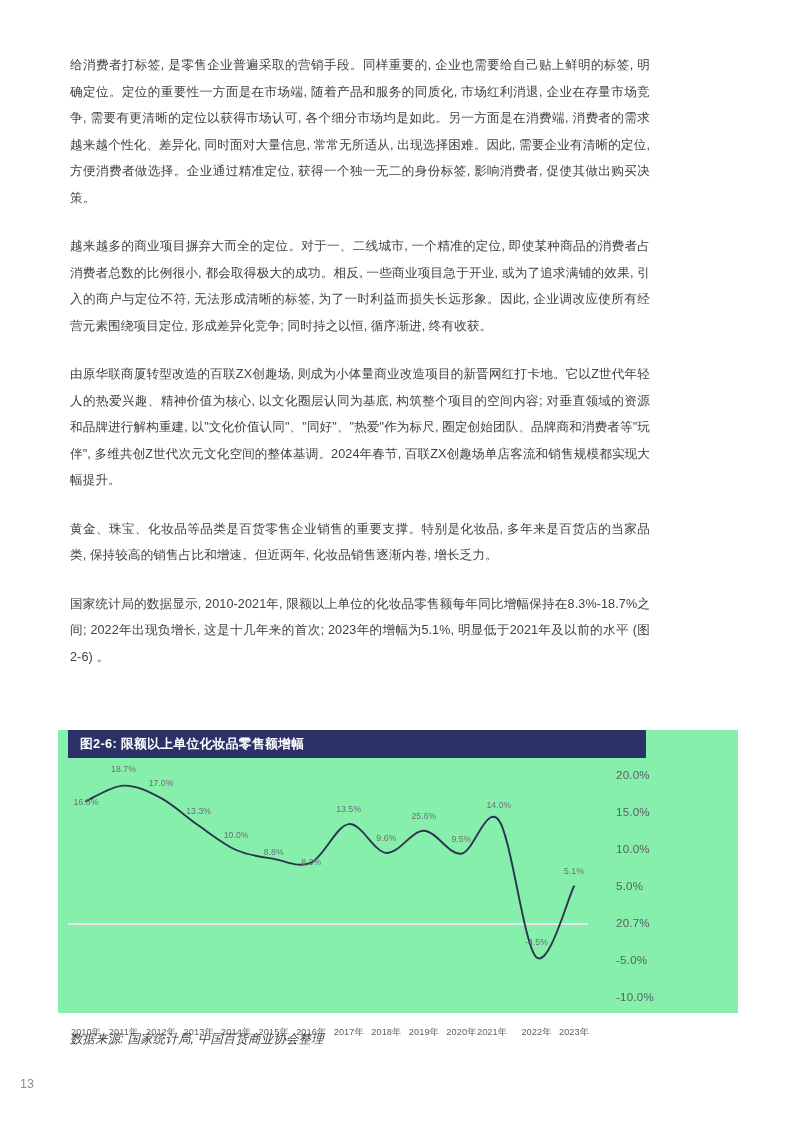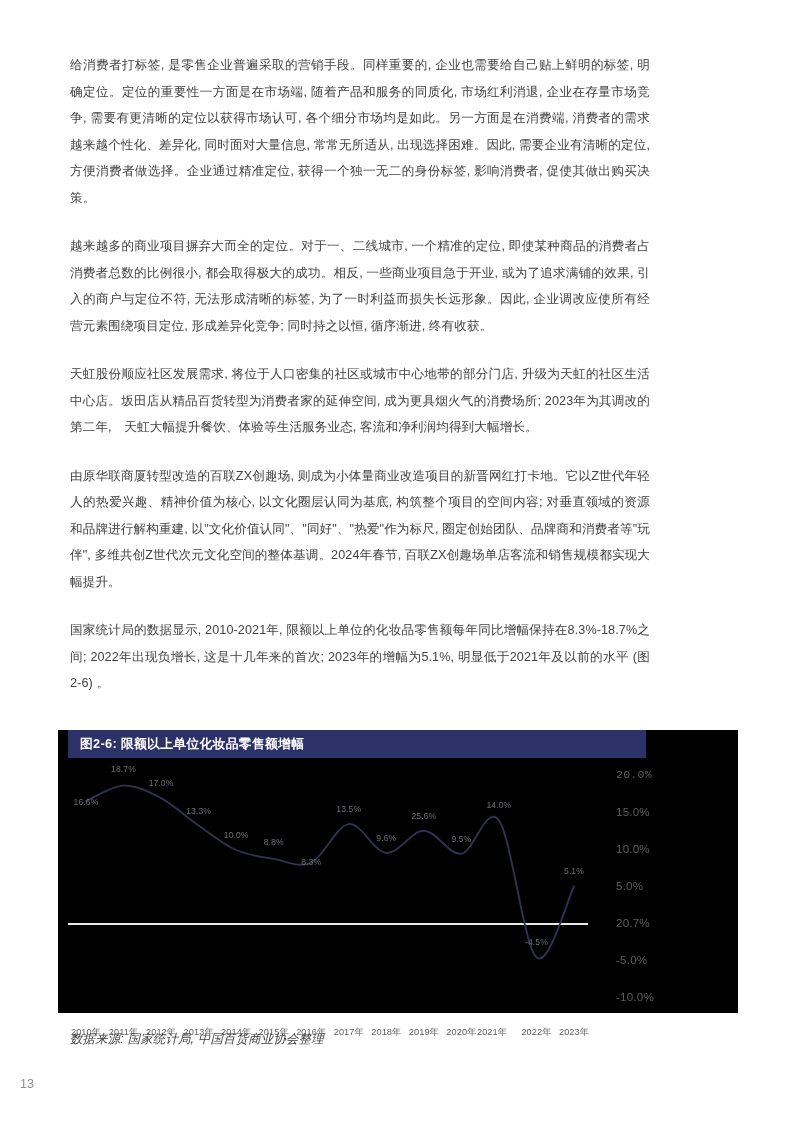--- a/index.html
+++ b/index.html
@@ -43,21 +43,21 @@
     color: #2c3566;
     letter-spacing: 0.2px;
   }
 
   
   .figure {
     position: absolute;
     left: 58px;
     top: 730px;
     width: 680px;
-    background: #000000;
+    background: #86efac;
   }
   .figure-title-bar {
     margin-left: 10px;
     width: 578px;
     height: 28px;
     background: #2c3268;
     display: flex;
     align-items: center;
     padding-left: 12px;
     box-sizing: border-box;
@@ -132,54 +132,54 @@
   }
 </style>
 </head>
 <body>
 
 <div class="page">
 
   <div class="content">
     <p class="body-para">给消费者打标签, 是零售企业普遍采取的营销手段。同样重要的, 企业也需要给自己贴上鲜明的标签, 明确定位。定位的重要性一方面是在市场端, 随着产品和服务的同质化, 市场红利消退, 企业在存量市场竞争, 需要有更清晰的定位以获得市场认可, 各个细分市场均是如此。另一方面是在消费端, 消费者的需求越来越个性化、差异化, 同时面对大量信息, 常常无所适从, 出现选择困难。因此, 需要企业有清晰的定位, 方便消费者做选择。企业通过精准定位, 获得一个独一无二的身份标签, 影响消费者, 促使其做出购买决策。</p>
     <p class="body-para">越来越多的商业项目摒弃大而全的定位。对于一、二线城市, 一个精准的定位, 即使某种商品的消费者占消费者总数的比例很小, 都会取得极大的成功。相反, 一些商业项目急于开业, 或为了追求满铺的效果, 引入的商户与定位不符, 无法形成清晰的标签, 为了一时利益而损失长远形象。因此, 企业调改应使所有经营元素围绕项目定位, 形成差异化竞争; 同时持之以恒, 循序渐进, 终有收获。</p>
-    <p class="body-para">天虹股份顺应社区发展需求, 将位于人口密集的社区或城市中心地带的部分门店, 升级为天虹的社区生活中心店。坂田店从精品百货转型为消费者家的延伸空间, 成为更具烟火气的消费场所; 2023年为其调改的第二年,　天虹大幅提升餐饮、体验等生活服务业态, 客流和净利润均得到大幅增长。</p>
     <p class="body-para">由原华联商厦转型改造的百联ZX创趣场, 则成为小体量商业改造项目的新晋网红打卡地。它以Z世代年轻人的热爱兴趣、精神价值为核心, 以文化圈层认同为基底, 构筑整个项目的空间内容; 对垂直领域的资源和品牌进行解构重建, 以"文化价值认同"、"同好"、"热爱"作为标尺, 圈定创始团队、品牌商和消费者等"玩伴", 多维共创Z世代次元文化空间的整体基调。2024年春节, 百联ZX创趣场单店客流和销售规模都实现大幅提升。</p>
+    <p class="body-para">黄金、珠宝、化妆品等品类是百货零售企业销售的重要支撑。特别是化妆品, 多年来是百货店的当家品类, 保持较高的销售占比和增速。但近两年, 化妆品销售逐渐内卷, 增长乏力。</p>
     <p class="body-para">国家统计局的数据显示, 2010-2021年, 限额以上单位的化妆品零售额每年同比增幅保持在8.3%-18.7%之间; 2022年出现负增长, 这是十几年来的首次; 2023年的增幅为5.1%, 明显低于2021年及以前的水平 (图2-6) 。</p>
   </div>
 
   <div class="figure">
     <div class="figure-title-bar">
       <span class="t">图2-6: 限额以上单位化妆品零售额增幅</span>
     </div>
     <div class="chart-area">
       <div class="plot">
         <svg width="520" height="222" viewBox="0 0 520 222">
           <line id="zero-line" x1="0" y1="148" x2="520" y2="148" stroke="#e8e8e8" stroke-width="2"></line>
           <path id="series-path" fill="none" stroke="#2e3352" stroke-width="1.9" stroke-linecap="round" stroke-linejoin="round" d="M 18.00 25.16 C 24.26 22.57, 43.03 10.11, 55.54 9.62 C 68.05 9.13, 80.56 15.54, 93.08 22.20 C 105.59 28.86, 118.10 40.95, 130.62 49.58 C 143.13 58.21, 155.64 68.45, 168.15 74.00 C 180.67 79.55, 193.18 80.78, 205.69 82.88 C 218.21 84.98, 230.72 92.38, 243.23 86.58 C 255.74 80.78, 268.26 49.70, 280.77 48.10 C 293.28 46.50, 305.79 75.85, 318.31 76.96 C 330.82 78.07, 343.33 54.64, 355.85 54.76 C 368.36 54.88, 380.87 79.43, 393.38 77.70 C 405.90 75.97, 418.41 27.13, 430.92 44.40 C 443.44 61.67, 455.95 170.32, 468.46 181.30 C 480.97 192.28, 499.74 122.10, 506.00 110.26"></path>
         </svg>
       </div>
       <div id="data-labels">
           <div class="dlabel" style="left: 18px; top: 23.16px; margin-top: 16px;">16.6%</div>
           <div class="dlabel" style="left: 55.5385px; top: 5.62px;">18.7%</div>
           <div class="dlabel" style="left: 93.0769px; top: 20.2px;">17.0%</div>
           <div class="dlabel" style="left: 130.615px; top: 47.58px;">13.3%</div>
           <div class="dlabel" style="left: 168.154px; top: 72px;">10.0%</div>
-          <div class="dlabel" style="left: 205.692px; top: 79px;">8.8%</div>
+          <div class="dlabel" style="left: 205.692px; top: 89px;">8.8%</div>
           <div class="dlabel" style="left: 243.231px; top: 84.58px; margin-top: 14px;">8.3%</div>
           <div class="dlabel" style="left: 280.769px; top: 46.1px;">13.5%</div>
           <div class="dlabel" style="left: 318.308px; top: 74.96px;">9.6%</div>
           <div class="dlabel" style="left: 355.846px; top: 52.76px;">25.6%</div>
           <div class="dlabel" style="left: 393.385px; top: 75.7px;">9.5%</div>
           <div class="dlabel" style="left: 430.923px; top: 42.4px;">14.0%</div>
           <div class="dlabel" style="left: 468.462px; top: 179.3px;">-4.5%</div>
           <div class="dlabel" style="left: 506px; top: 108.26px;">5.1%</div>
         </div>
       <div id="y-ticks">
-          <div class="ytick" style="top: 10px; font-family: Liberation Mono, monospace;">20.0%</div>
+          <div class="ytick" style="top: 10px;">20.0%</div>
           <div class="ytick" style="top: 47px;">15.0%</div>
           <div class="ytick" style="top: 84px;">10.0%</div>
           <div class="ytick" style="top: 121px;">5.0%</div>
           <div class="ytick" style="top: 158px;">20.7%</div>
           <div class="ytick" style="top: 195px;">-5.0%</div>
           <div class="ytick" style="top: 232px;">-10.0%</div>
         </div>
       <div class="xaxis" id="x-ticks">
           <div class="xtick" style="left: 18px; top: 0px;">2010年</div>
           <div class="xtick" style="left: 55.5385px; top: 0px;">2011年</div>

